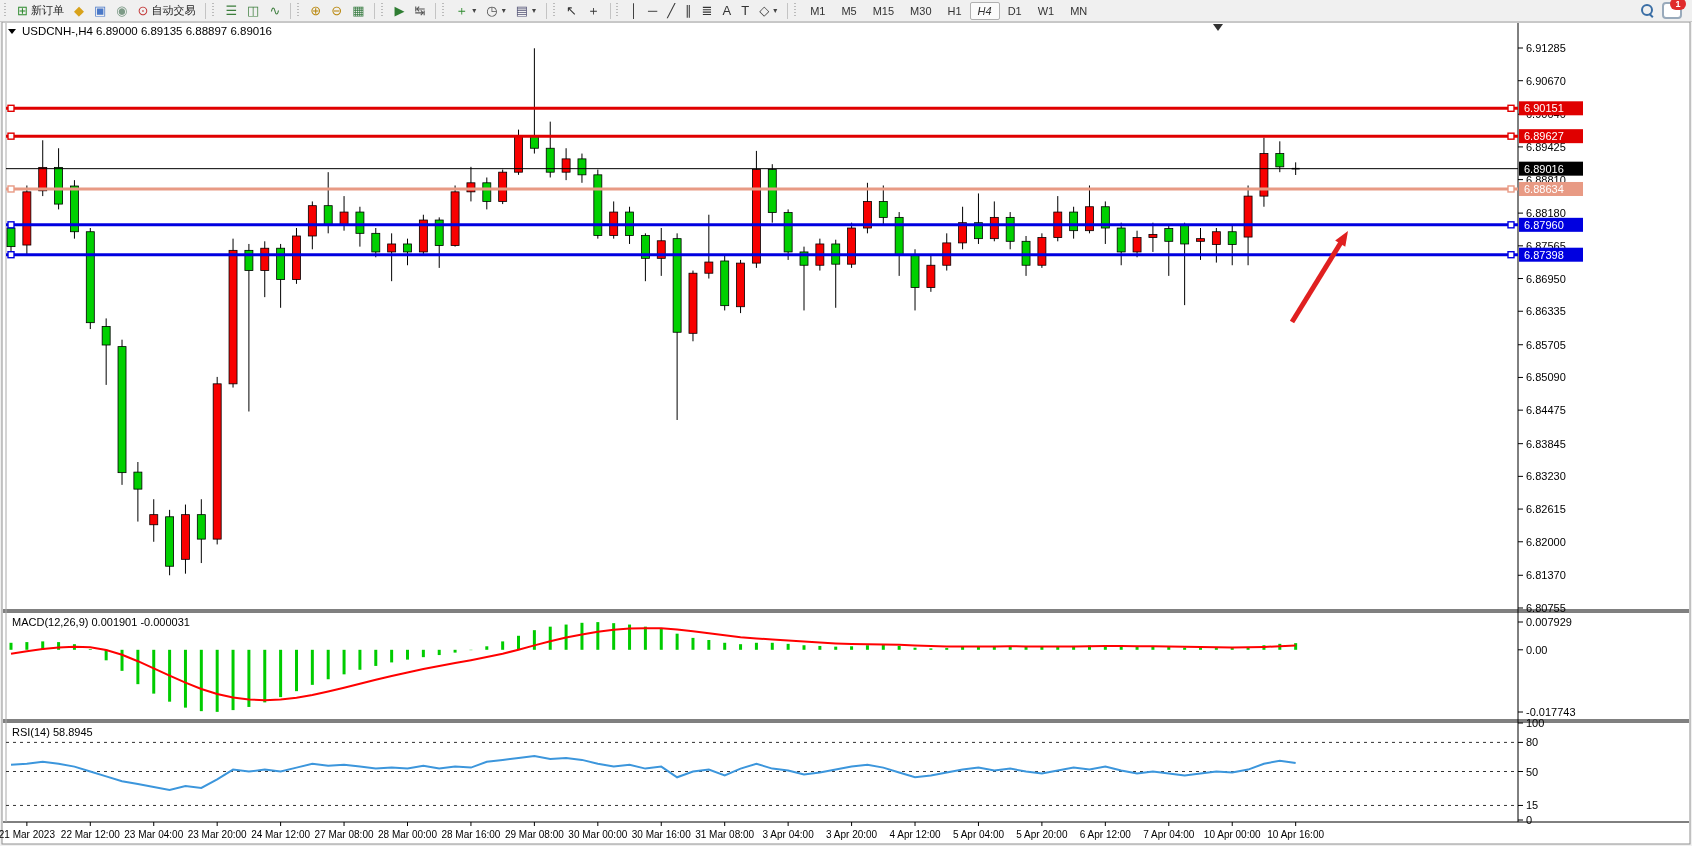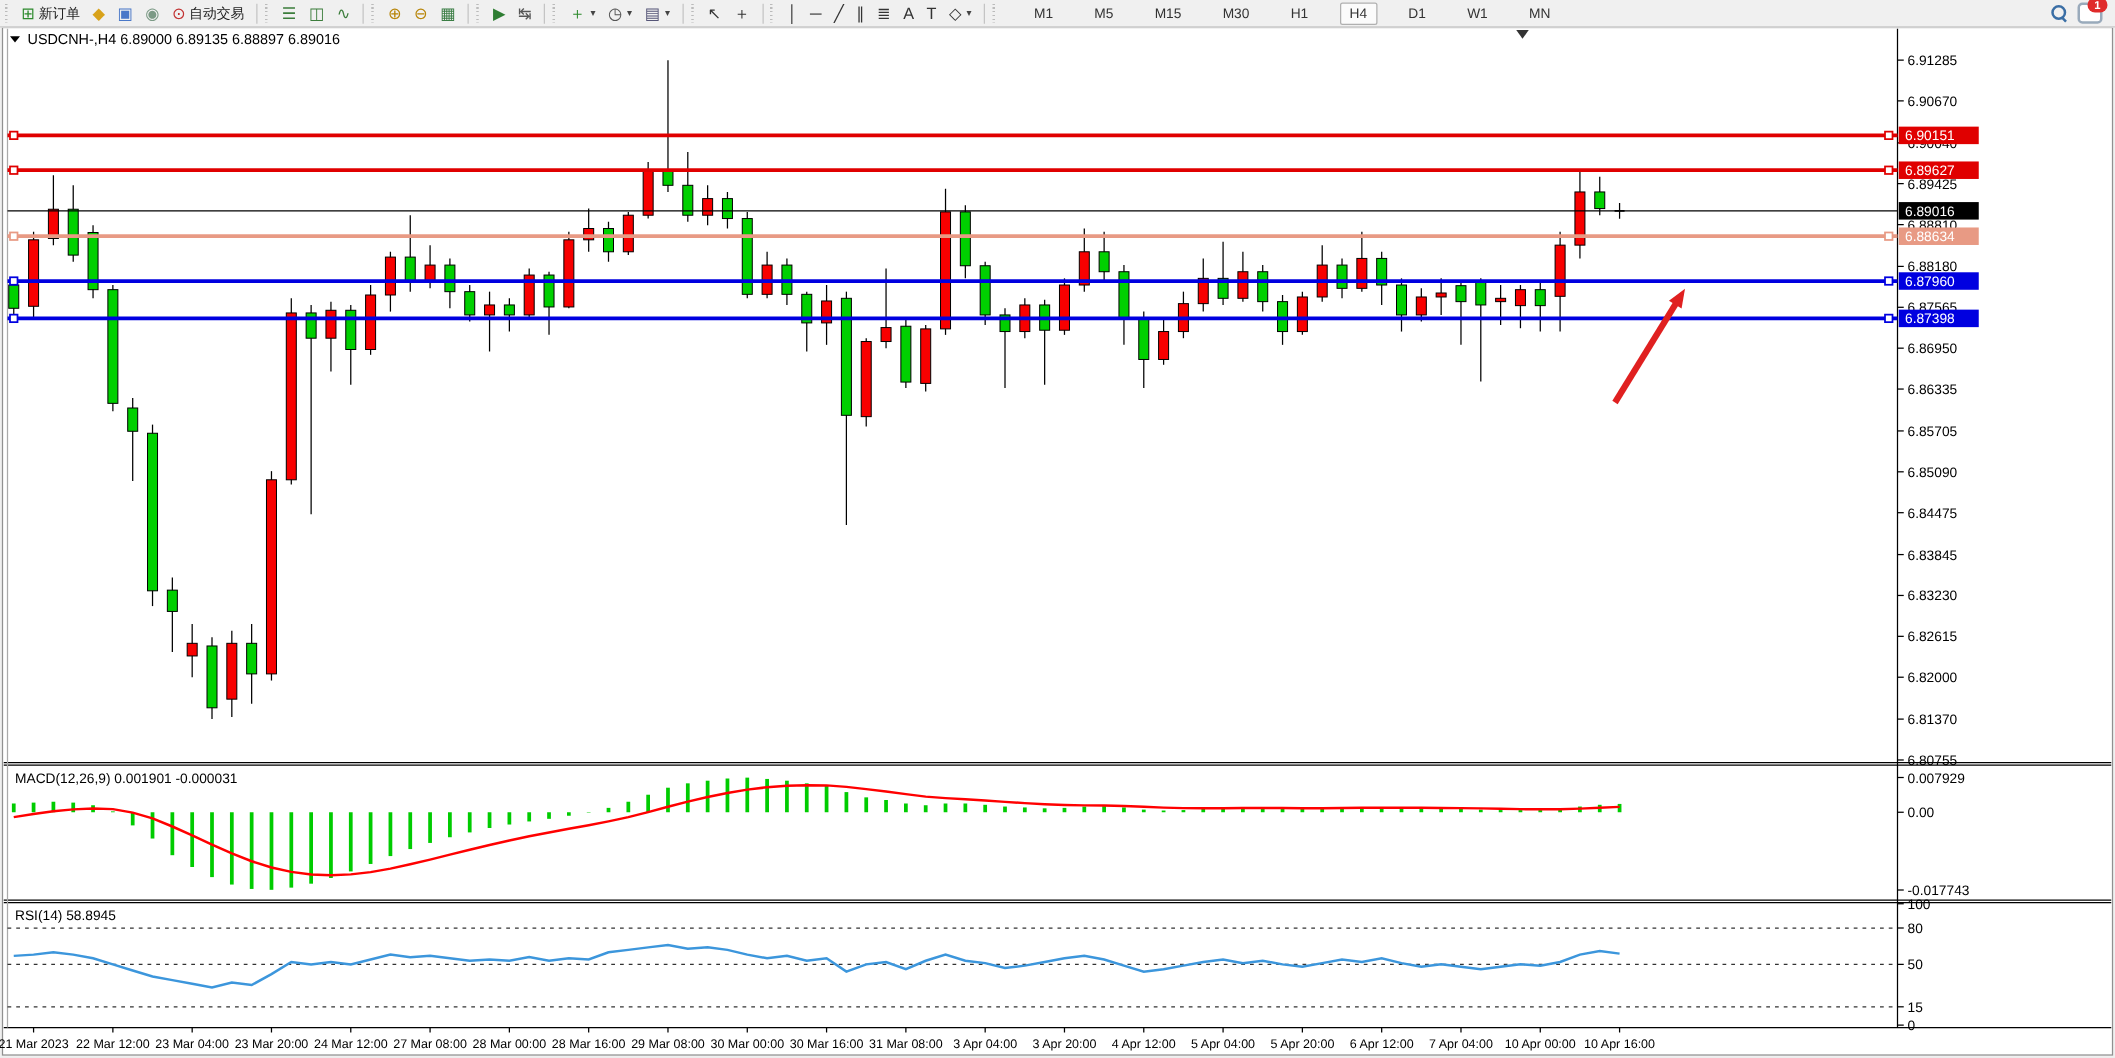--- a/index.html
+++ b/index.html
@@ -6,22 +6,22 @@
   #app{position:relative;width:1692px;height:846px;background:#f0f0f0;overflow:hidden;}
   
   #toolbar{position:absolute;left:0;top:0;width:1692px;height:21px;background:#f0f0f0;
            border-bottom:1px solid #c8c8c8;display:flex;align-items:center;z-index:5;font-size:11px;color:#222;}
   .tgroup{display:flex;align-items:center;height:21px;padding:0 3px;}
   .grip{width:5px;height:15px;margin:0 2px;background-image:repeating-linear-gradient(#bbb 0 1px,transparent 1px 3px);background-size:2px 100%;background-repeat:no-repeat;background-position:center;}
   .tsep{width:1px;height:16px;background:#c4c4c4;margin:0 2px;}
   .tbtn{display:flex;align-items:center;gap:3px;padding:1px 4px;border:1px solid transparent;border-radius:2px;cursor:default;white-space:nowrap;}
   .tbtn .glyph{font-size:13px;line-height:13px;}
   .tbtn .caret{font-size:8px;color:#444;margin-left:1px;}
-  .tf{padding:2px 7px;color:#333;border:1px solid transparent;margin-left:17px;}
-  .tf.active{background:#fbfbfb;border:1px solid #b0b0b0;border-radius:2px;}
+  .tf{padding:2px 7px;color:#333;border:1px solid transparent;}
+  .tf.active{background:#fbfbfb;border:1px solid #b0b0b0;border-radius:2px;font-style:italic;}
   #tb-right{margin-left:auto;display:flex;align-items:center;gap:8px;padding-right:10px;}
   .mag{position:relative;width:13px;height:13px;}
   .mag::before{content:"";position:absolute;left:0;top:0;width:8px;height:8px;border:2px solid #3a6ea5;border-radius:50%;}
   .mag::after{content:"";position:absolute;left:9px;top:9px;width:5px;height:2px;background:#3a6ea5;transform:rotate(45deg);transform-origin:0 0;}
   .chat{position:relative;width:16px;height:13px;border:2px solid #9ab;border-radius:4px;background:#fff;}
   .chat .badge{position:absolute;right:-6px;top:-6px;min-width:12px;height:12px;border-radius:7px;background:#e02b2b;color:#fff;
                font-size:9px;font-weight:bold;text-align:center;line-height:12px;padding:0 2px;}
   
   #chartwrap{position:absolute;left:0;top:22px;width:1692px;height:824px;}
   svg{display:block;}

